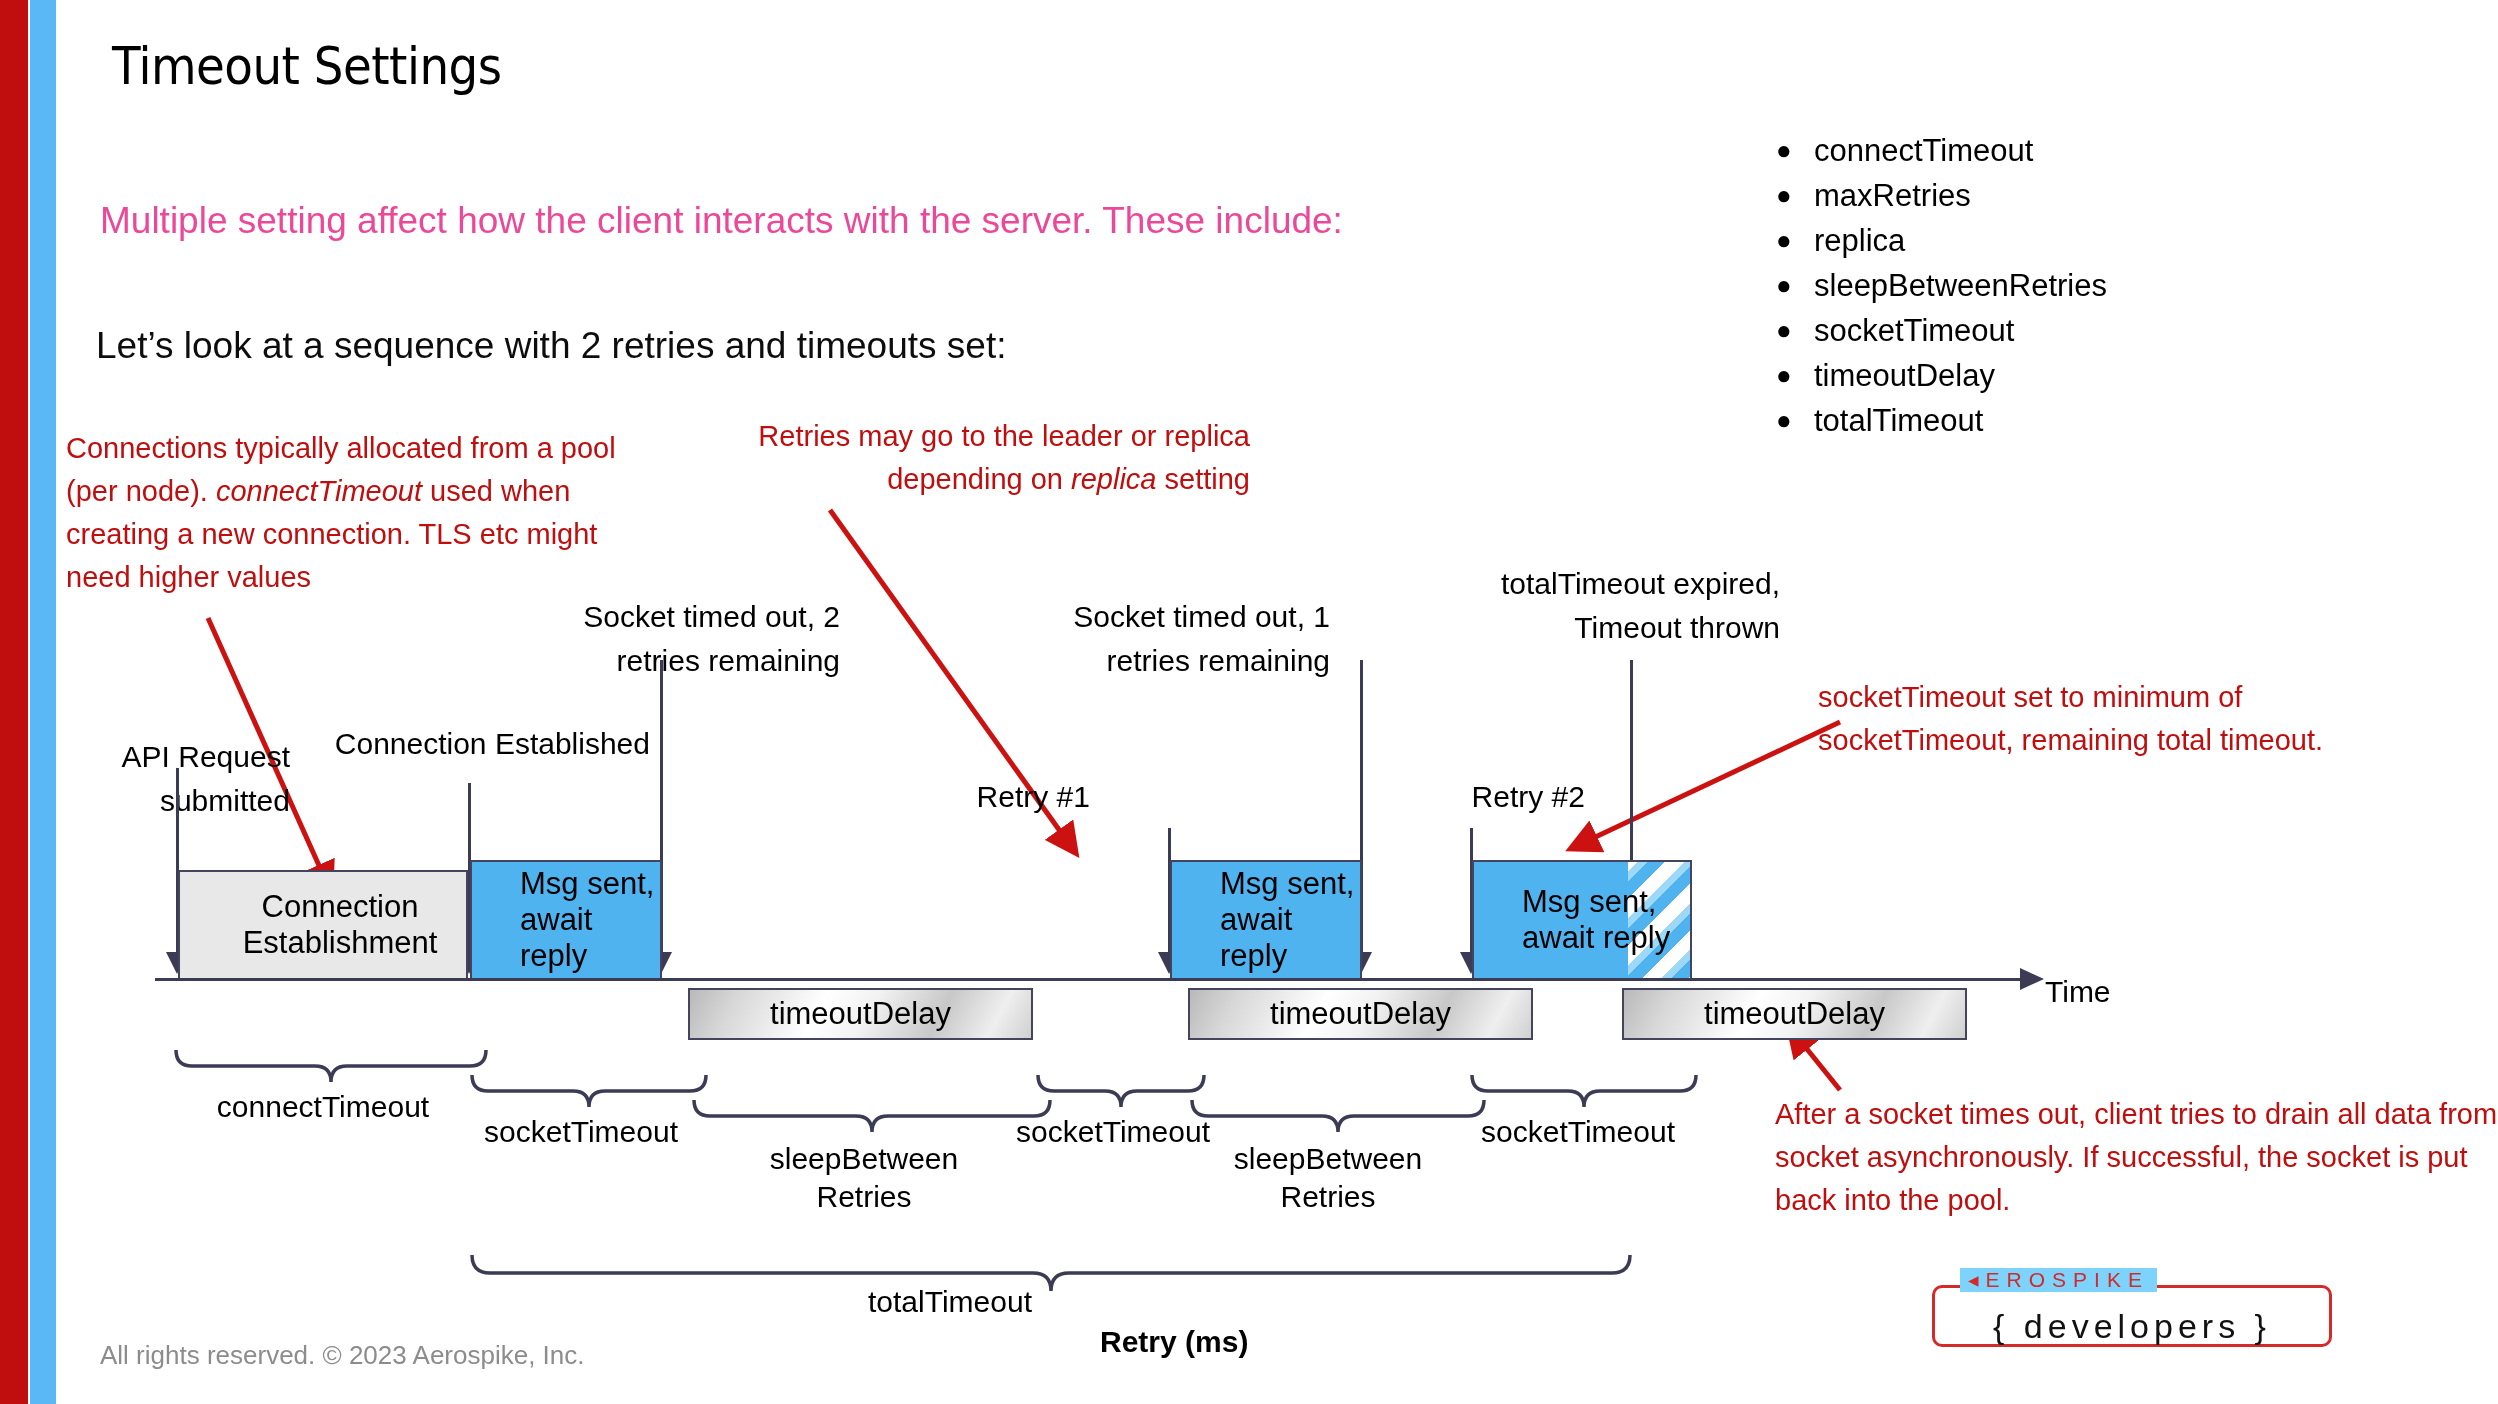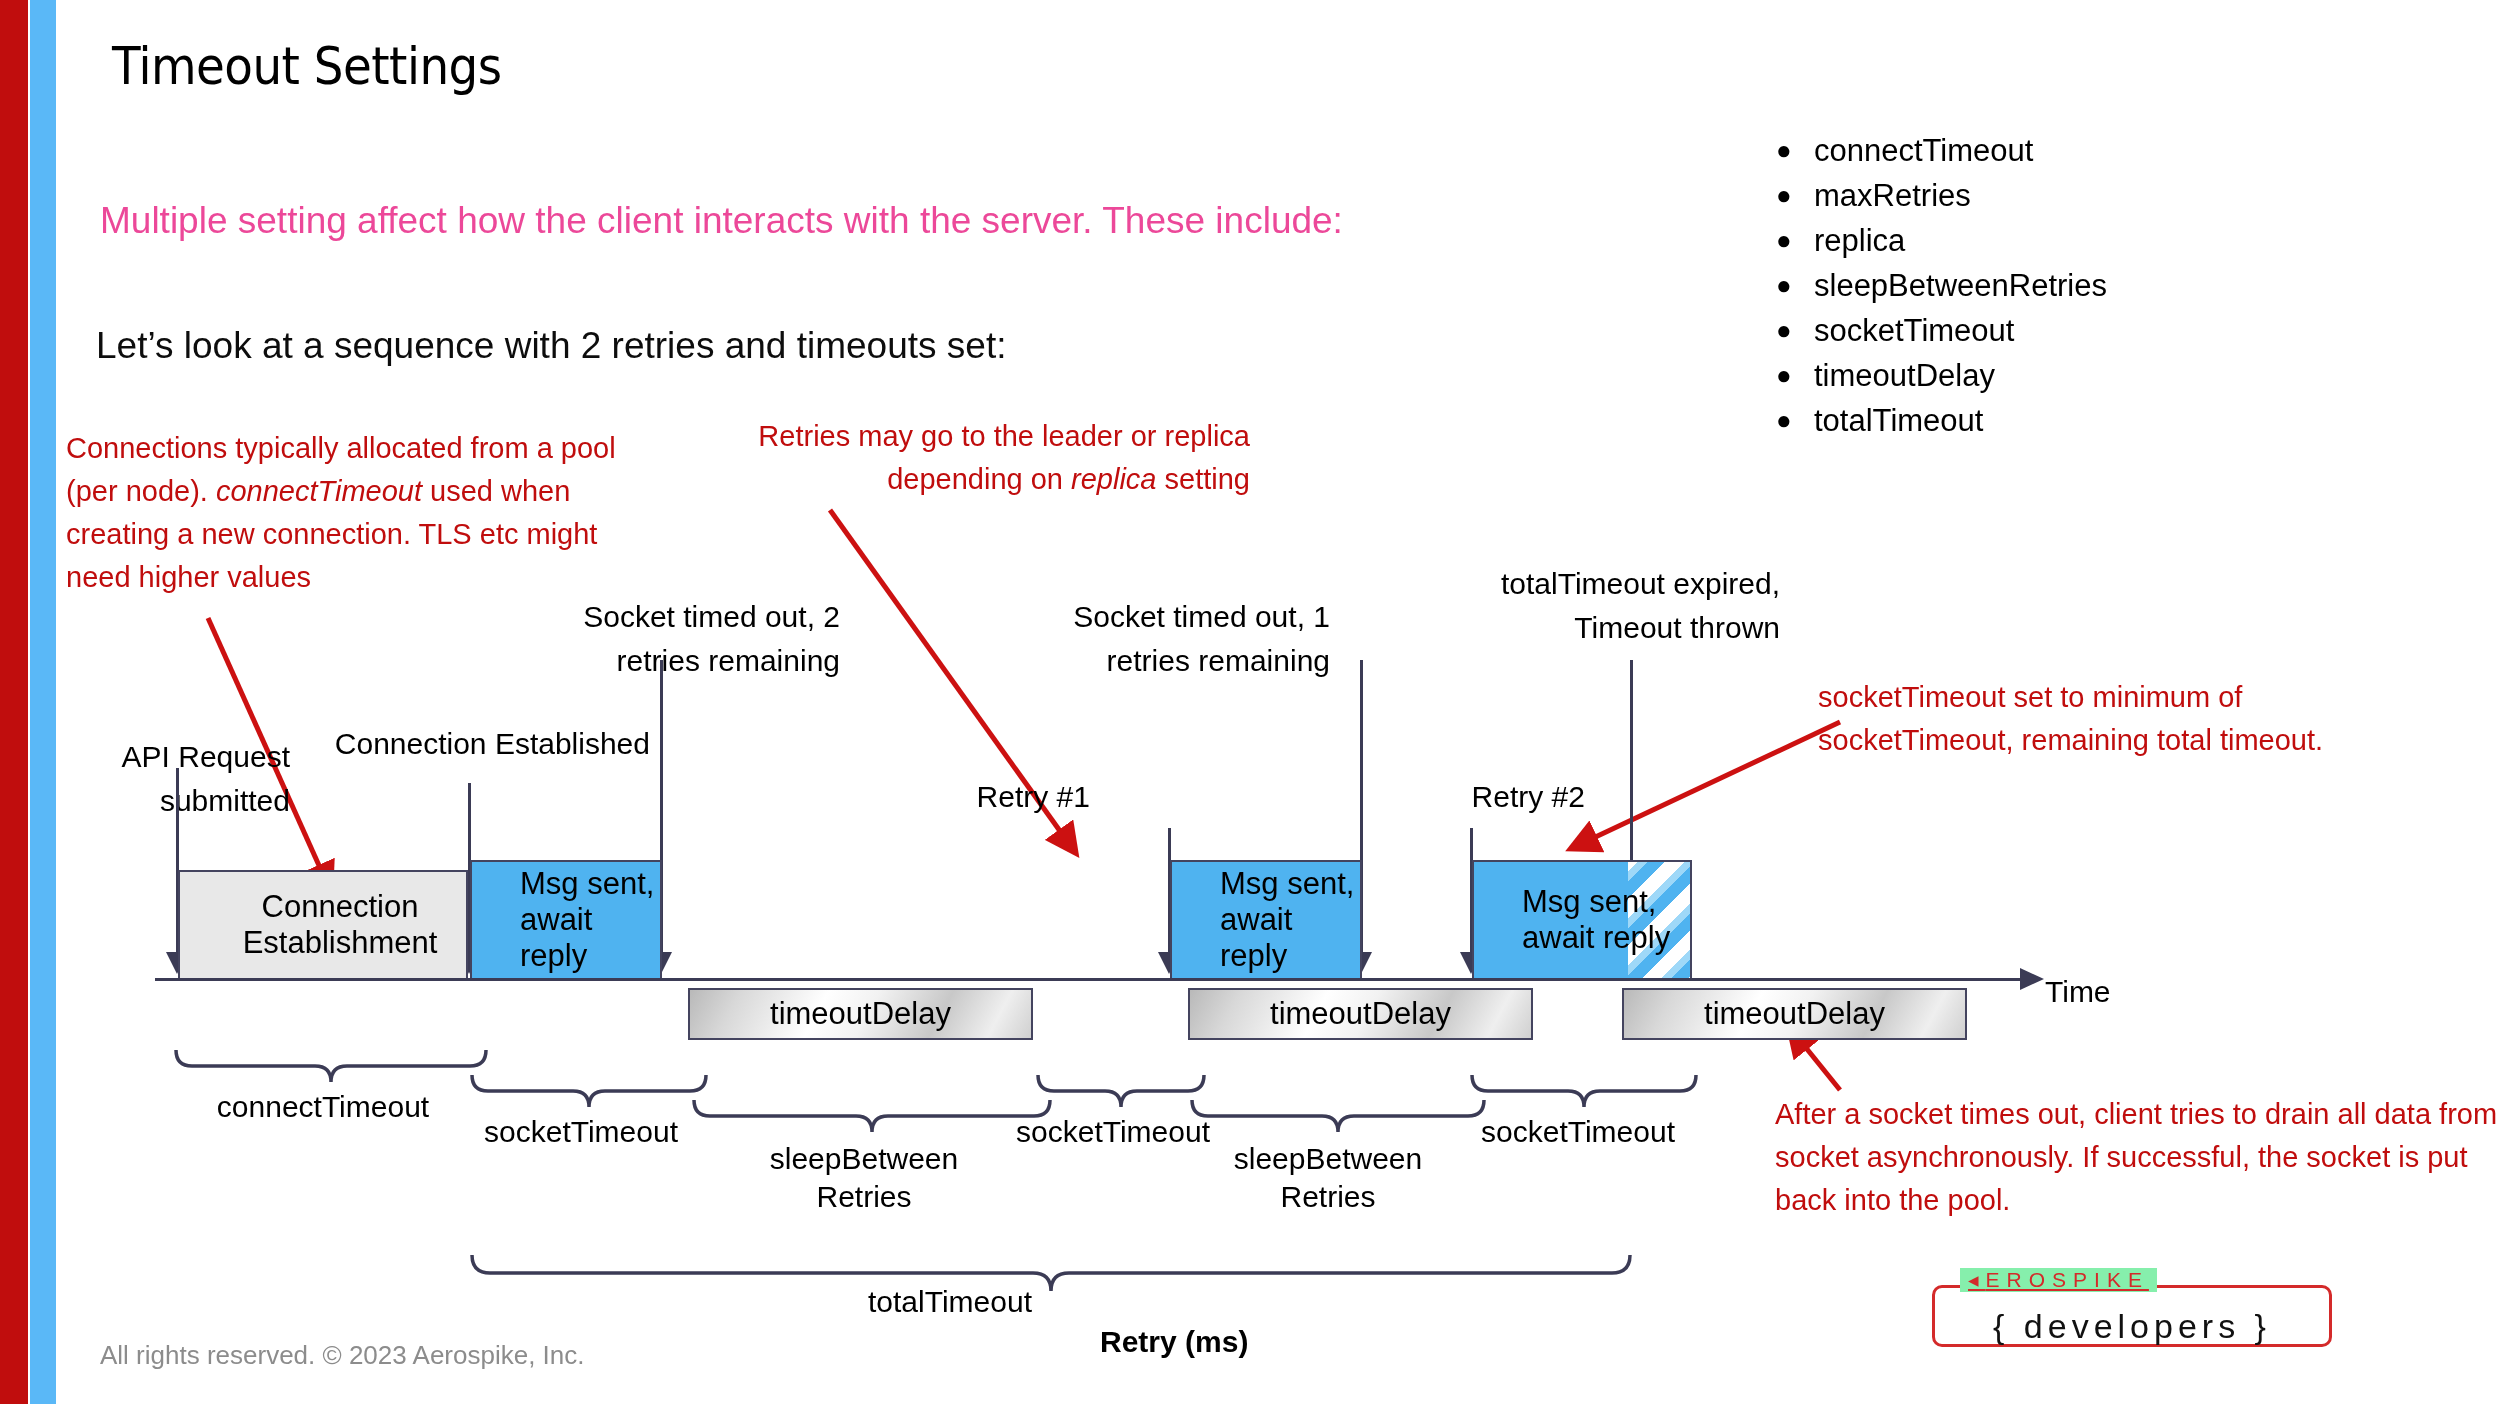--- a/index.html
+++ b/index.html
@@ -121,22 +121,22 @@
   
   .logo{
     position:absolute;left:1932px;top:1285px;width:400px;height:62px;
     border:3px solid #d42a2a;border-radius:10px;box-sizing:border-box;
     display:flex;align-items:center;justify-content:center;
   }
   .logo-dev{
     font-size:34px;letter-spacing:5px;color:#111;font-family:"Liberation Sans",sans-serif;margin-top:20px;
   }
   .logo-top{
-    position:absolute;left:1960px;top:1268px;background:#86efac;padding:0 8px;
-    font-size:21px;letter-spacing:7px;color:#d42a2a;text-decoration:underline;
+    position:absolute;left:1960px;top:1268px;background:#7dd3fc;padding:0 8px;
+    font-size:21px;letter-spacing:7px;color:#d42a2a;
   }
 </style>
 </head>
 <body>
 
 <div class="edge-red"></div>
 <div class="edge-blue"></div>
 
 <div class="title">Timeout Settings</div>
 <div class="subtitle">Multiple setting affect how the client interacts with the server. These include:</div>

